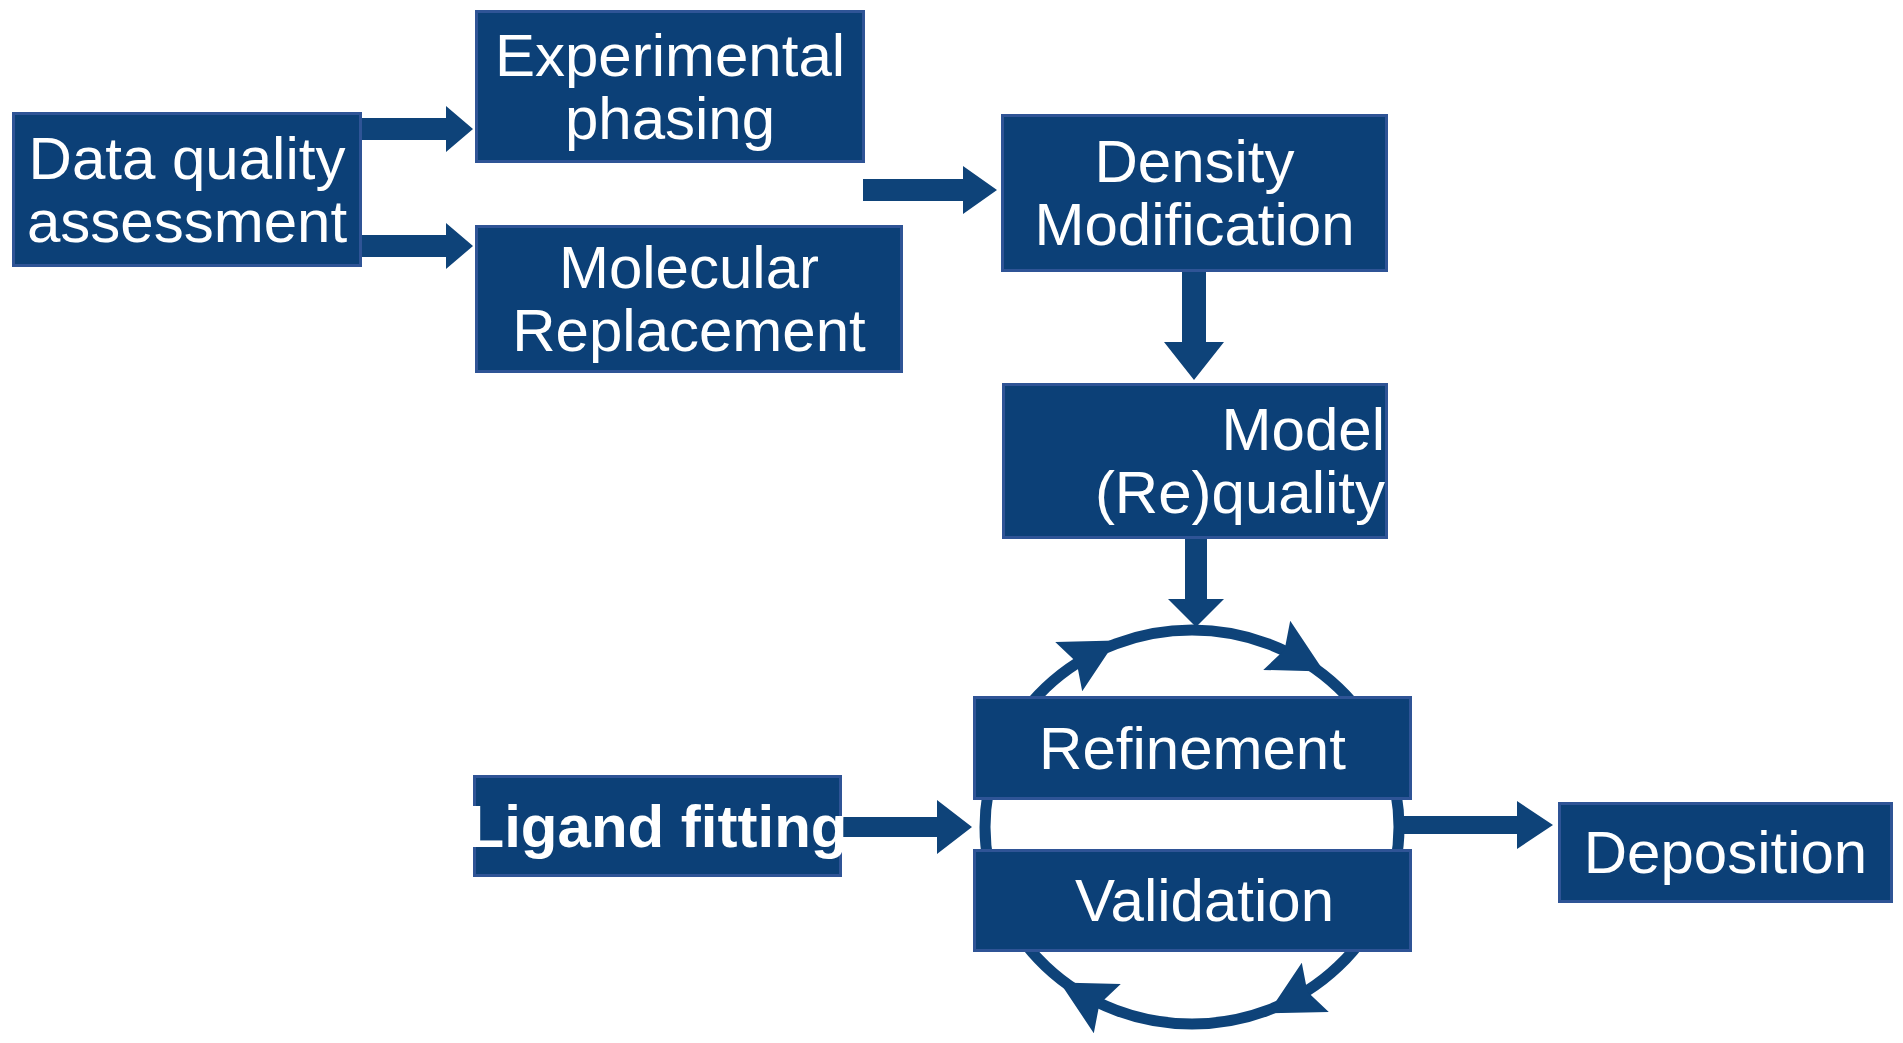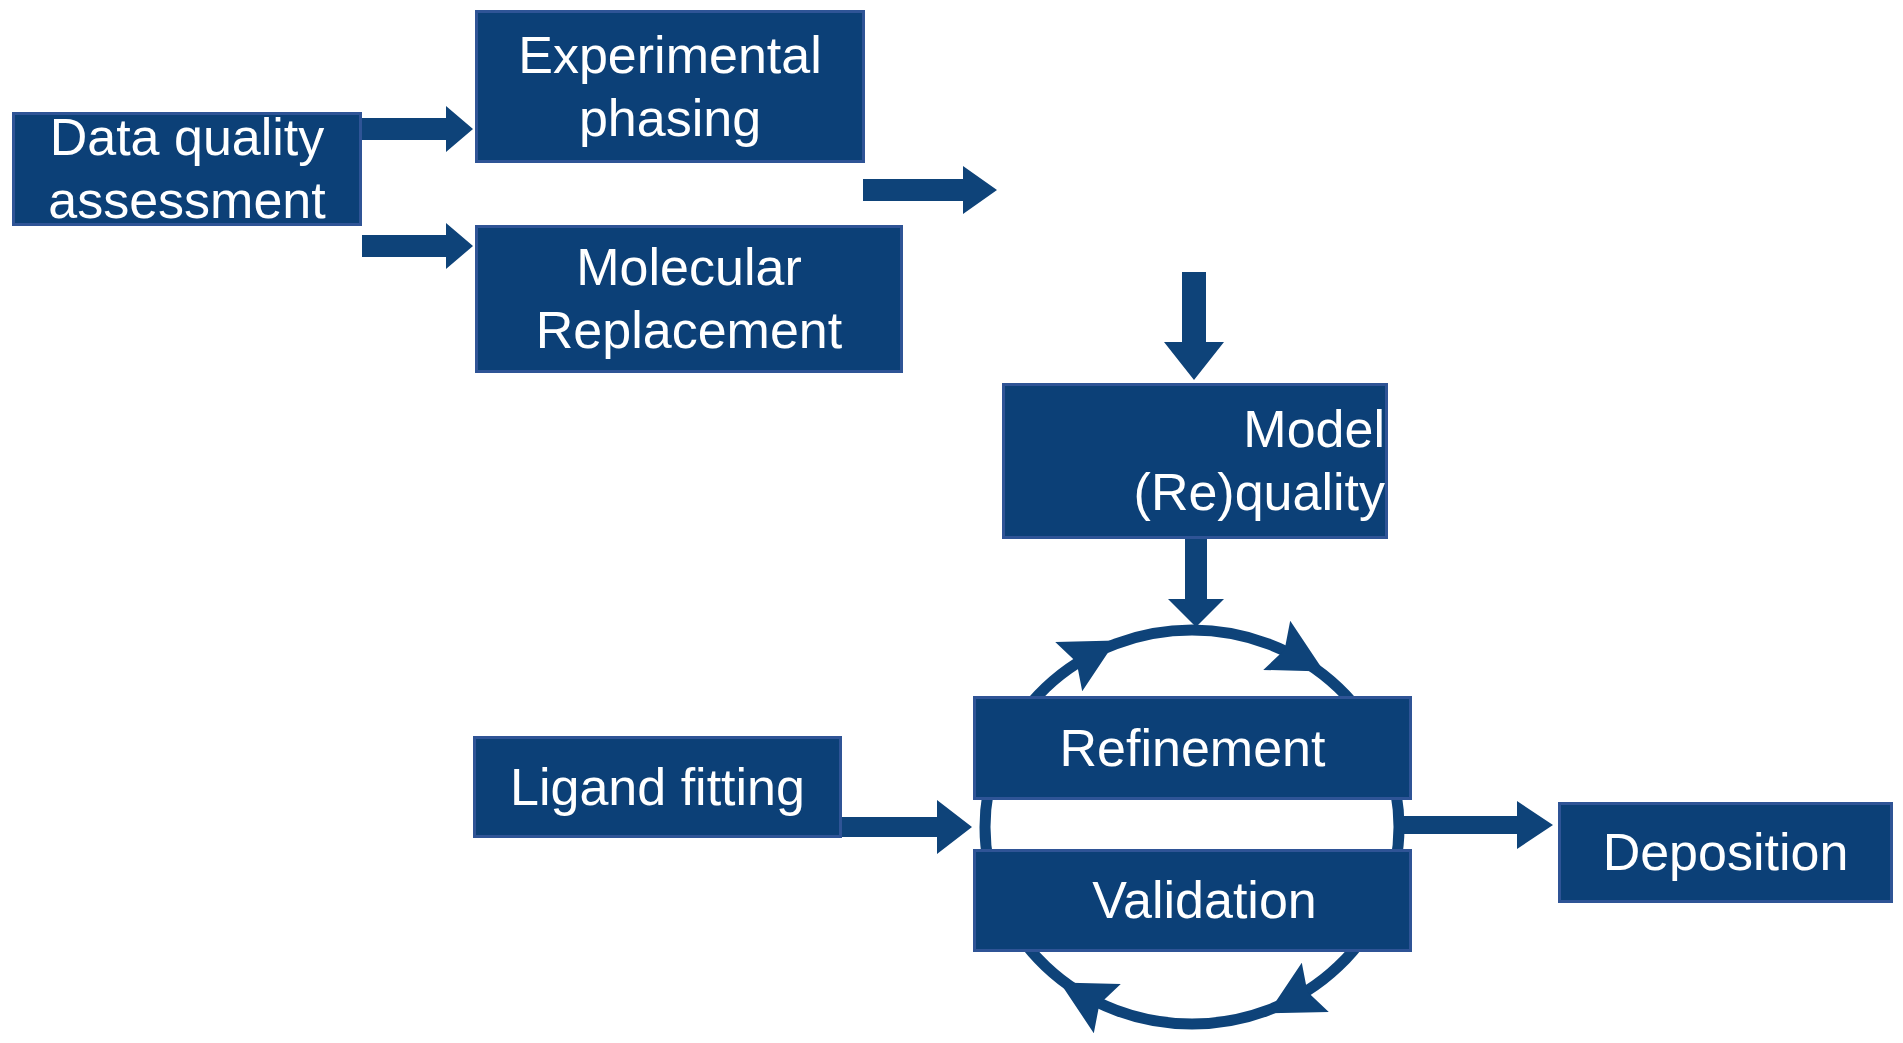--- a/index.html
+++ b/index.html
@@ -30,35 +30,35 @@
     position: absolute;
     z-index: 2;
     background: var(--box-fill);
     border: 3px solid var(--box-border);
     color: var(--text);
     display: flex;
     flex-direction: column;
     justify-content: center;
     align-items: center;
     text-align: center;
-    font-size: 52px;
+    font-size: 60px;
     line-height: 63px;
     white-space: nowrap;
   }
   .node span { display: block; }
 
   
-  .n-data-quality        { left: 12px;   top: 112px; width: 350px; height: 114px; }
+  .n-data-quality        { left: 12px;   top: 112px; width: 350px; height: 155px; }
   .n-experimental        { left: 475px;  top: 10px;  width: 390px; height: 153px; }
   .n-molecular           { left: 475px;  top: 225px; width: 428px; height: 148px; }
   .n-density             { left: 1001px; top: 114px; width: 387px; height: 158px; }
   .n-model               { left: 1002px; top: 383px; width: 386px; height: 156px; align-items: flex-end; }
   .n-refinement          { left: 973px;  top: 696px; width: 439px; height: 104px; }
   .n-validation          { left: 973px;  top: 849px; width: 439px; height: 103px; padding-left: 24px; }
-  .n-ligand              { left: 473px;  top: 736px; width: 369px; height: 102px; }
+  .n-ligand              { left: 473px;  top: 775px; width: 369px; height: 102px; font-weight: bold; }
   .n-deposition          { left: 1558px; top: 802px; width: 335px; height: 101px; }
 
   .block-arrow { fill: var(--arrow-fill); }
   .cycle-ring  { fill: none; stroke: var(--arrow-fill); stroke-width: 11px; }
   .cycle-head  { fill: var(--arrow-fill); }
 </style>
 </head>
 <body>
 
 <div class="canvas">
@@ -89,20 +89,24 @@
   <div class="node n-experimental">
     <span>Experimental</span>
     <span>phasing</span>
   </div>
 
   <div class="node n-molecular">
     <span>Molecular</span>
     <span>Replacement</span>
   </div>
 
+  <div class="node n-density">
+    <span>Density</span>
+    <span>Modification</span>
+  </div>
 
   <div class="node n-model">
     <span>Model</span>
     <span>(Re)quality</span>
   </div>
 
   <div class="node n-refinement">
     <span>Refinement</span>
   </div>
 

